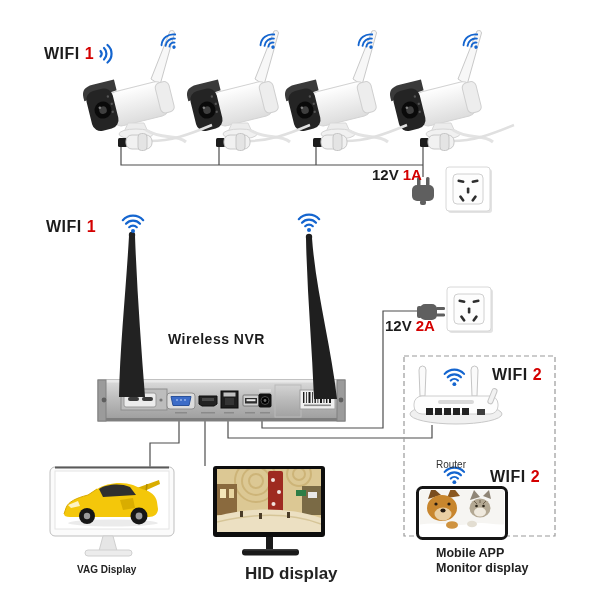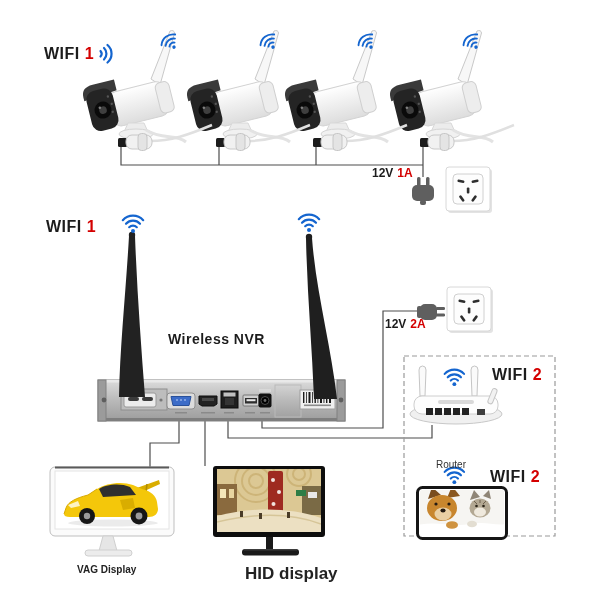--- a/index.html
+++ b/index.html
@@ -10,21 +10,21 @@
   }
   #art{position:absolute;left:0;top:0;}
   .lbl{
     position:absolute;display:inline-flex;align-items:center;white-space:nowrap;
     font-weight:bold;color:#1c1c1c;line-height:1;
   }
   .lbl .num{margin-left:5px;}
   .lbl .amp{margin-left:4px;}
   .red{color:#d40000;}
   .wifi-lbl{font-size:16px;letter-spacing:.5px;}
-  .pwr-lbl{font-size:12px;}
+  .pwr-lbl{font-size:15px;}
   .nvr-title{font-size:14px;letter-spacing:.5px;}
   .router-lbl{font-size:10px;font-weight:normal;color:#333;margin-top:35px;}
   .cap-lbl{font-size:12.5px;color:#222;line-height:15px;display:block;}
   .sig-icon{margin-left:4px;}
 </style>
 </head>
 <body>
 
 <div id="stage">
 
@@ -362,20 +362,24 @@
 
 <div class="lbl router-lbl" style="left:436px;top:425px;">
   <span>Router</span>
 </div>
 
 <div class="lbl wifi-lbl" style="left:490px;top:469px;">
   <span>WIFI</span>
   <span class="red num">2</span>
 </div>
 
+<div style="position:absolute;left:436px;top:546px;">
+  <span class="cap-lbl" style="font-weight:bold;">Mobile APP</span>
+  <span class="cap-lbl" style="font-weight:bold;">Monitor display</span>
+</div>
 
 <div class="lbl" style="left:77px;top:565px;font-size:10px;color:#222;">
   <span>VAG Display</span>
 </div>
 
 <div class="lbl" style="left:245px;top:565px;font-size:17px;color:#222;">
   <span>HID display</span>
 </div>
 
 </div>

